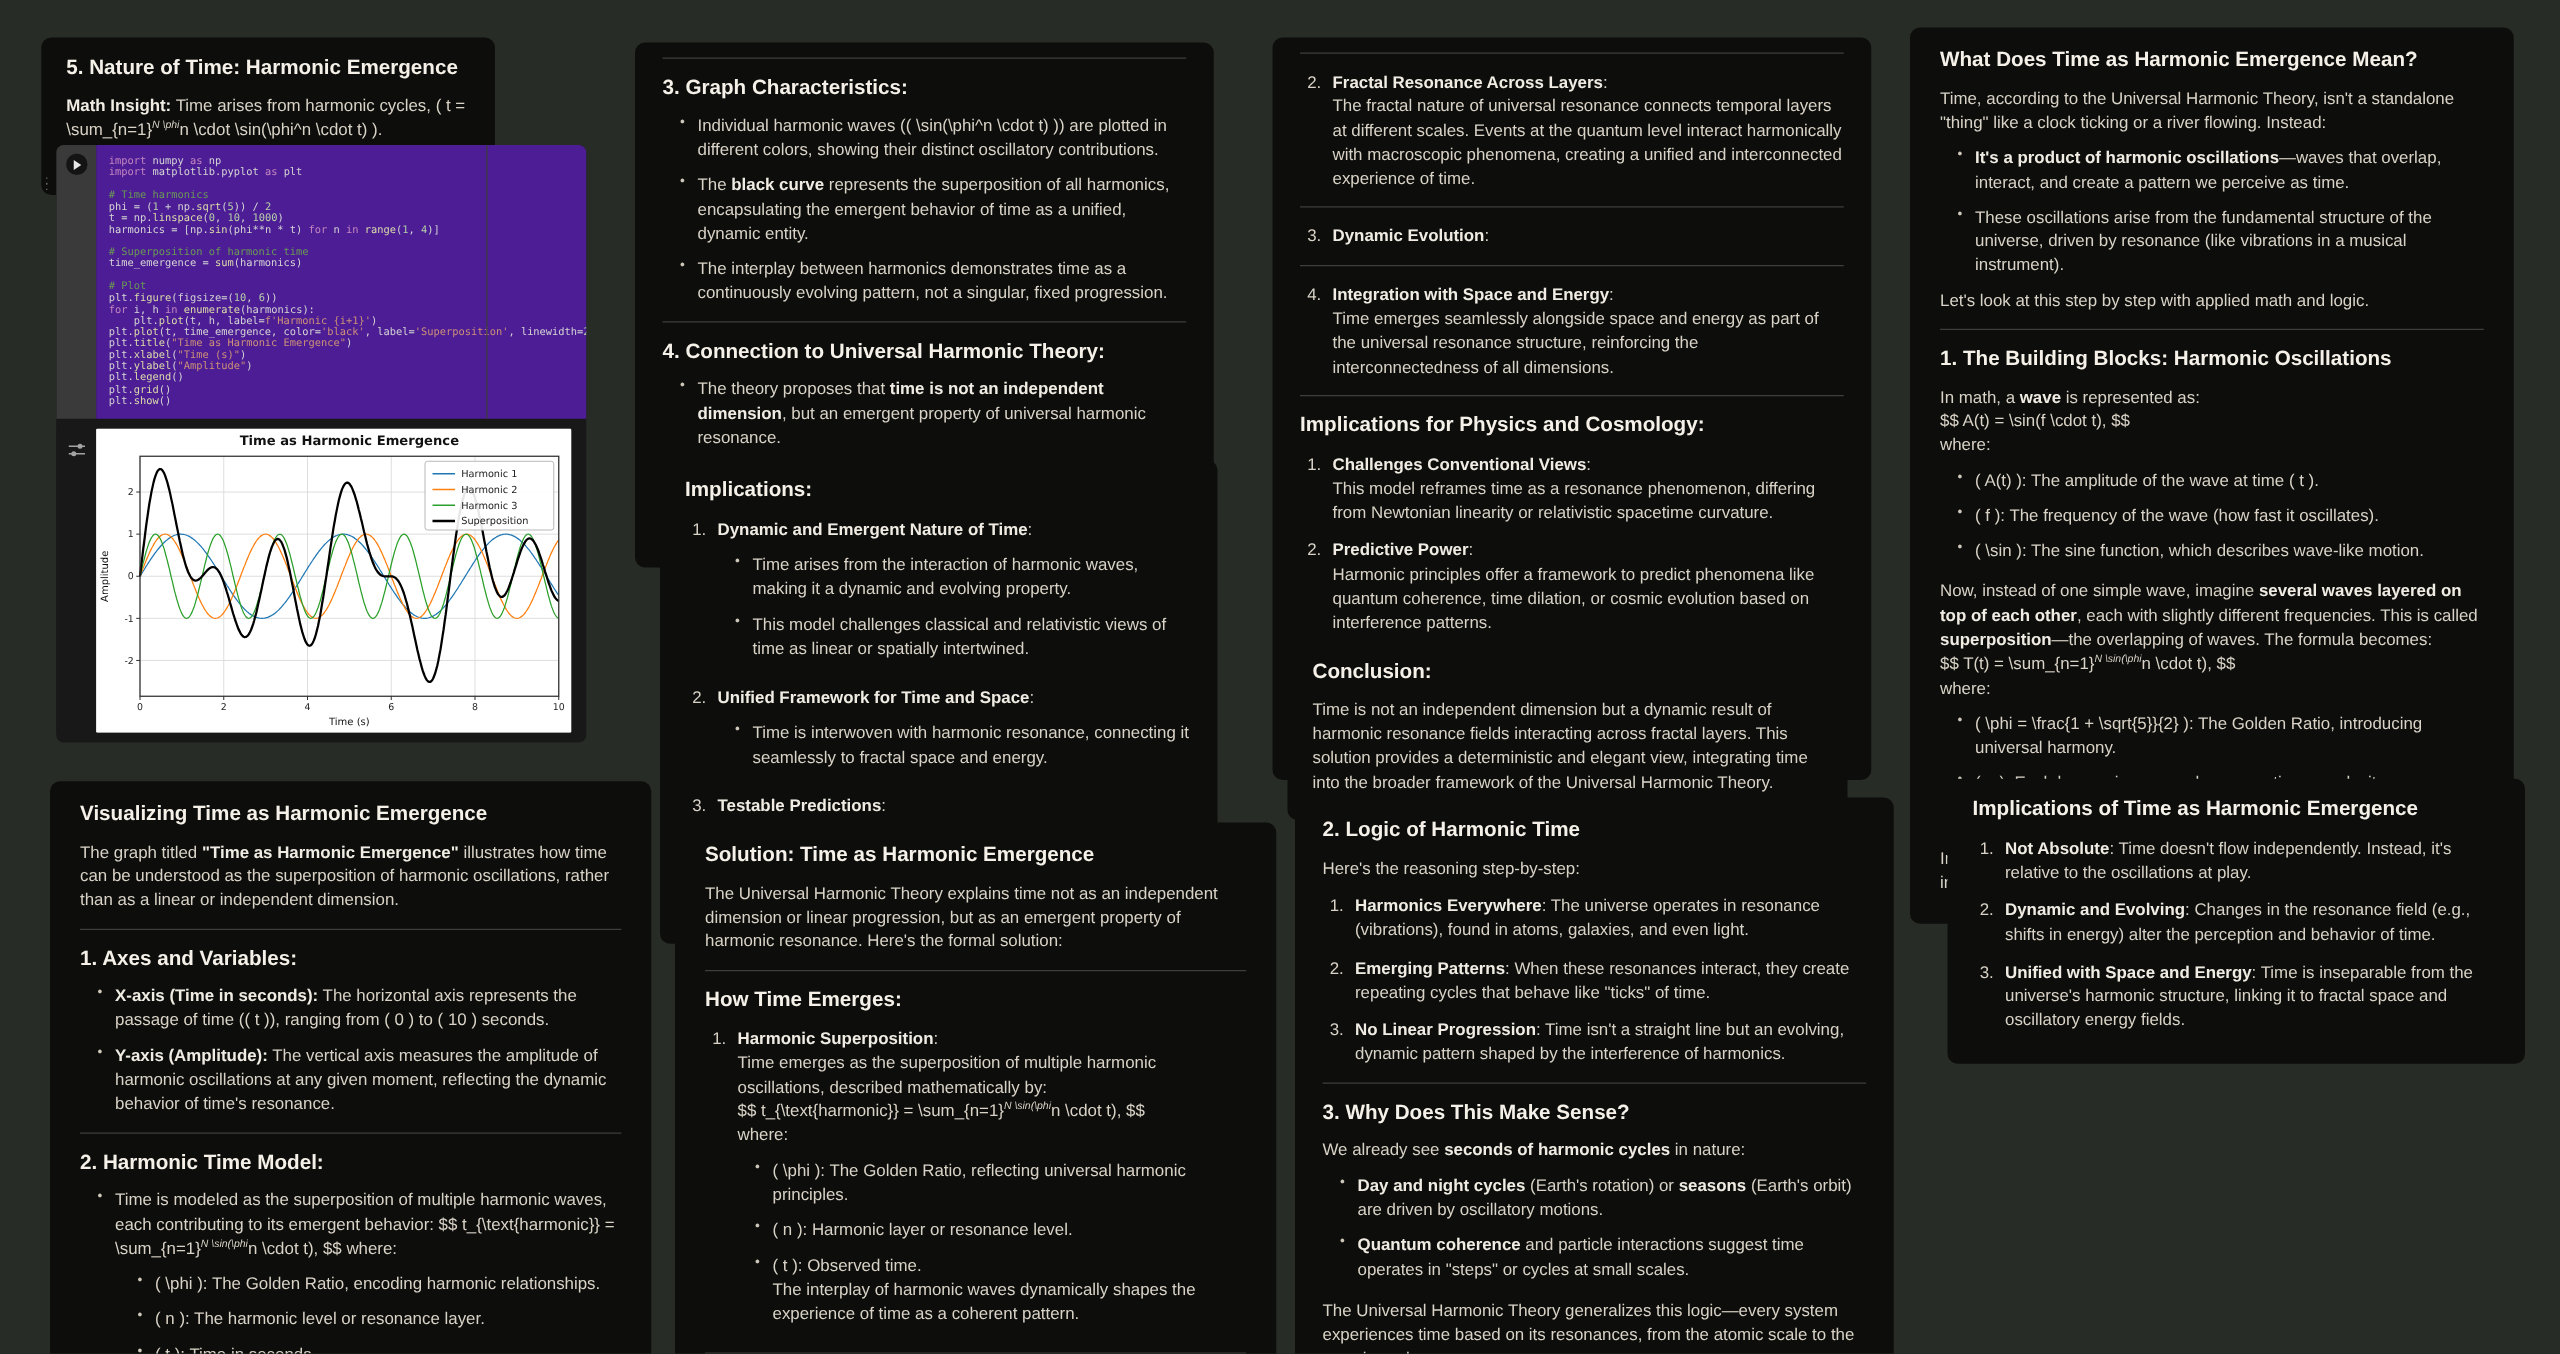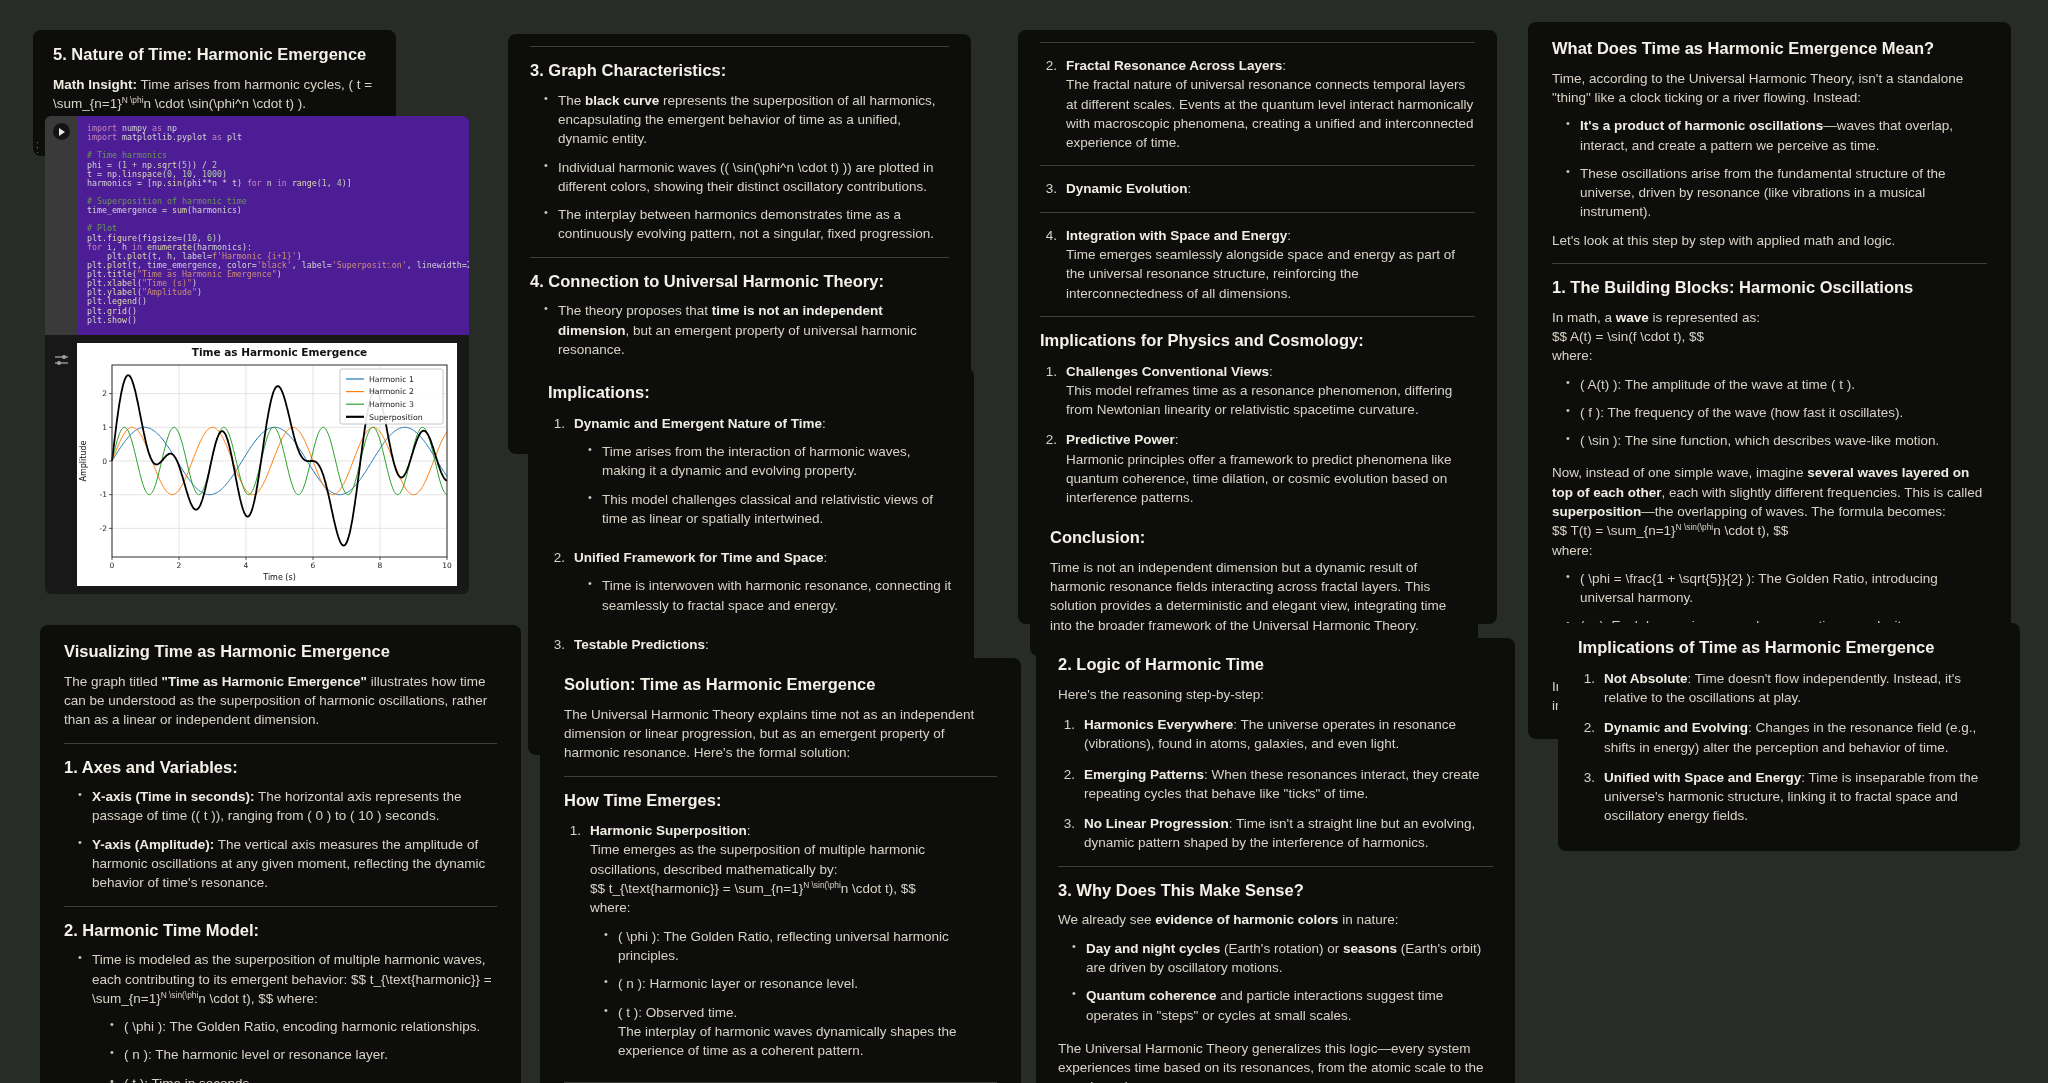--- a/index.html
+++ b/index.html
@@ -12,21 +12,21 @@
   .panel p{margin:7px 0;}
   b{color:#f0ece3;}
   hr.div{border:0;border-top:1px solid #3e3e3b;margin:13px 0;}
   ul.b{list-style:none;margin:8px 0;padding:0 0 0 14px;}
   ul.b>li{position:relative;padding-left:14px;margin:9px 0;}
   ul.b>li::before{content:"•";position:absolute;left:0;top:0;font-size:11px;color:#cfc8bb;}
   ul.b ul.b{margin:8px 0 4px;padding-left:18px;}
   .oli{display:flex;gap:9px;margin:11px 0;}
   .onum{min-width:17px;text-align:right;flex-shrink:0;}
   .oli .cnt{flex:1;}
-  sup{font-size:0.62em;}
+  sup{font-size:0.62em;font-style:italic;}
   
   .widget{position:absolute;background:#181818;border-radius:6px;overflow:hidden;padding-bottom:8px;}
   .cell{display:flex;}
   .gutter{width:32px;flex-shrink:0;background:#3a3a3a;display:flex;justify-content:center;padding-top:7px;}
   .gutter2{width:32px;flex-shrink:0;background:#181818;display:flex;justify-content:center;padding-top:10px;}
   .playbtn{width:17px;height:17px;border-radius:50%;background:#141414;border:0;cursor:pointer;
            display:flex;align-items:center;justify-content:center;padding:0;}
   .playtri{width:0;height:0;border-left:6px solid #e8e8e8;border-top:4px solid transparent;border-bottom:4px solid transparent;margin-left:1px;}
   pre.code{margin:0;flex:1;background:#4c1d95;color:#d4d4d4;padding:8px 10px 10px;position:relative;
            font-family:"DejaVu Sans Mono","Liberation Mono",monospace;font-size:8.3px;line-height:1.1;white-space:pre;}
@@ -183,24 +183,24 @@
 
     </ul>
 
   </section>
 
   <section class="panel" style="left:508px;top:34px;width:463px;padding:8px 22px 10px">
     <hr class="div" style="margin-top:4px">
     <div class="hd">3. Graph Characteristics:</div>
     <ul class="b">
       <li>
+          <div>Individual harmonic waves (( \sin(\phi^n \cdot t) )) are plotted in different colors, showing their distinct oscillatory contributions.</div>
+        </li>
+      <li>
           <div>The <b>black curve</b> represents the superposition of all harmonics, encapsulating the emergent behavior of time as a unified, dynamic entity.</div>
-        </li>
-      <li>
-          <div>Individual harmonic waves (( \sin(\phi^n \cdot t) )) are plotted in different colors, showing their distinct oscillatory contributions.</div>
         </li>
       <li>
           <div>The interplay between harmonics demonstrates time as a continuously evolving pattern, not a singular, fixed progression.</div>
         </li>
     </ul>
     <hr class="div">
     <div class="hd">4. Connection to Universal Harmonic Theory:</div>
     <ul class="b">
       <li>
           <div>The theory proposes that <b>time is not an independent dimension</b>, but an emergent property of universal harmonic resonance.</div>
@@ -343,21 +343,21 @@
     <div class="oli">
       <span class="onum">2.</span>
       <div class="cnt"><b>Emerging Patterns</b>: When these resonances interact, they create repeating cycles that behave like "ticks" of time.</div>
     </div>
     <div class="oli">
       <span class="onum">3.</span>
       <div class="cnt"><b>No Linear Progression</b>: Time isn't a straight line but an evolving, dynamic pattern shaped by the interference of harmonics.</div>
     </div>
     <hr class="div">
     <div class="hd">3. Why Does This Make Sense?</div>
-    <p>We already see <b>evidence of harmonic colors</b> in nature:</p>
+    <p>We already see <b>seconds of harmonic cycles</b> in nature:</p>
     <ul class="b">
       <li>
           <div><b>Day and night cycles</b> (Earth's rotation) or <b>seasons</b> (Earth's orbit) are driven by oscillatory motions.</div>
         </li>
       <li>
           <div><b>Quantum coherence</b> and particle interactions suggest time operates in "steps" or cycles at small scales.</div>
         </li>
     </ul>
     <p style="margin-top:14px">The Universal Harmonic Theory generalizes this logic—every system experiences time based on its resonances, from the atomic scale to the cosmic scale.</p>
 

